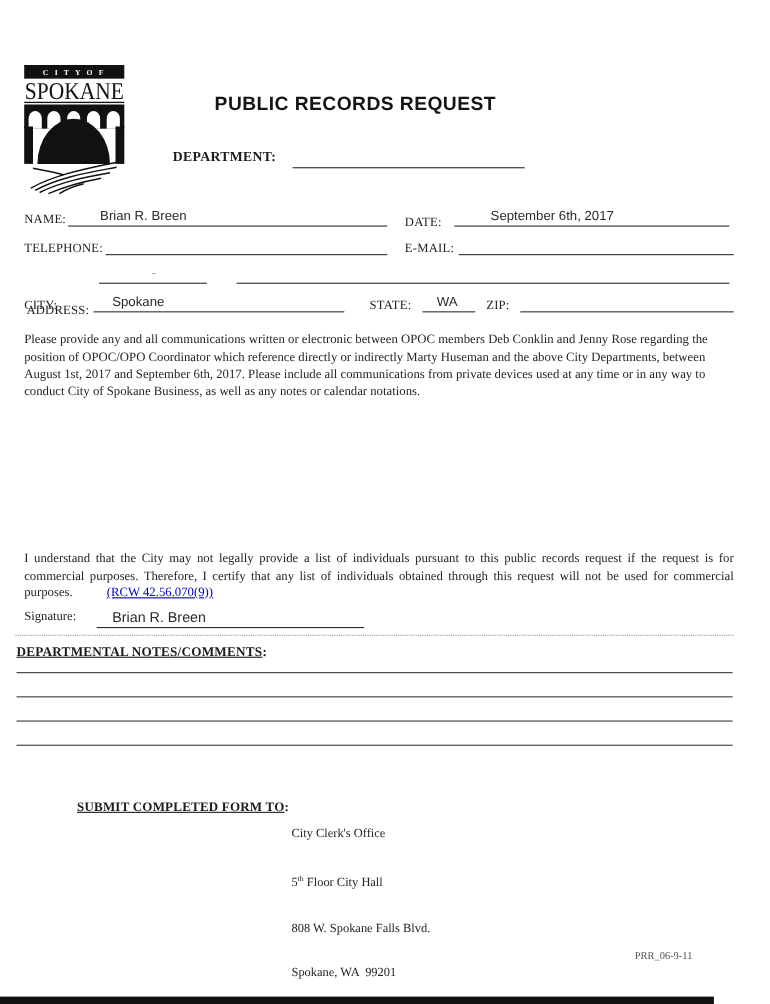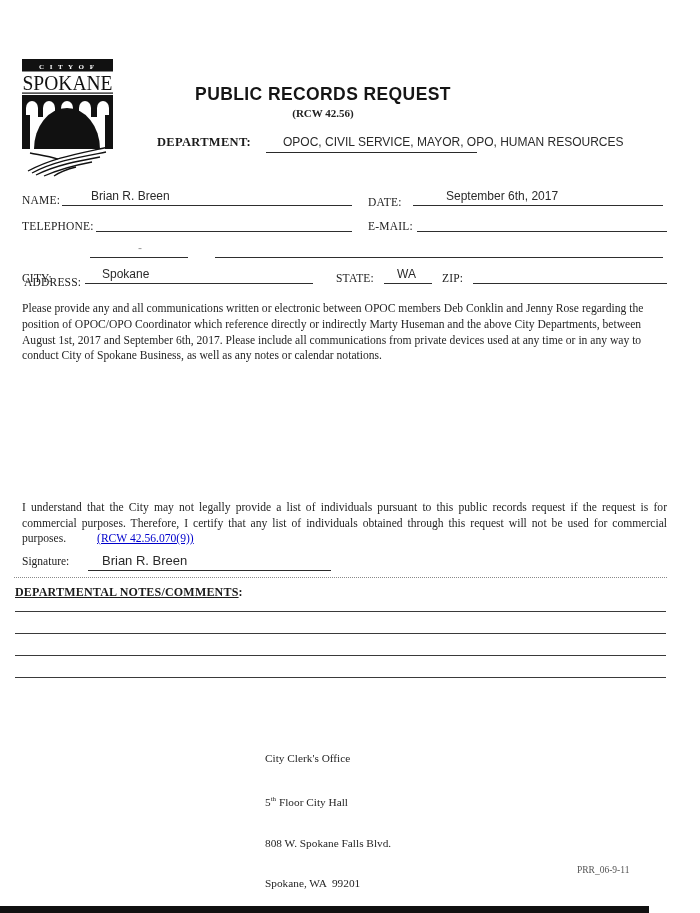--- a/index.html
+++ b/index.html
@@ -110,26 +110,24 @@
         <path d="M 80,98 C 58,102 36,106 16,116"></path>
         <path d="M 72,103 C 56,106 40,110 24,117"></path>
         <path d="M 10,94 C 20,96 28,97 38,100"></path>
         <path d="M 56,108 C 48,110 40,113 34,117"></path>
       </g>
     </svg>
   </div>
 
   <div class="abs title-block">
     <div class="form-title">PUBLIC RECORDS REQUEST</div>
-    <div class="form-subtitle">(RCW 42.56)</div>
   </div>
 
   <div class="abs dept-label">DEPARTMENT:</div>
   <div class="abs dept-line"></div>
-  <div class="abs dept-value">OPOC, CIVIL SERVICE, MAYOR, OPO, HUMAN RESOURCES</div>
 
   <div class="abs label" style="left:22px; top:194px;">NAME:</div>
   <div class="fline" style="left:62px; top:186px; width:290px;">
     <span class="fval" style="left:29px;">Brian R. Breen</span>
   </div>
   <div class="abs label" style="left:368px; top:196px;">DATE:</div>
   <div class="fline" style="left:413px; top:186px; width:250px;">
     <span class="fval" style="left:33px;">September 6th, 2017</span>
   </div>
 
@@ -171,20 +169,21 @@
   </div>
 
   <div class="abs dotted-sep"></div>
 
   <div class="abs notes-heading"><span class="u">DEPARTMENTAL NOTES/COMMENTS</span><span>:</span></div>
   <div class="notes-line" style="top:611px;"></div>
   <div class="notes-line" style="top:633px;"></div>
   <div class="notes-line" style="top:655px;"></div>
   <div class="notes-line" style="top:677px;"></div>
 
+  <div class="abs submit-label"><span class="u">SUBMIT COMPLETED FORM TO</span><span>:</span></div>
   <div class="abs submit-address">
     <div>City Clerk's Office</div>
     <div><span>5</span><sup>th</sup><span> Floor City Hall</span></div>
     <div>808 W. Spokane Falls Blvd.</div>
     <div>Spokane, WA  99201</div>
     
     
   </div>
 
   <div class="abs form-code">PRR_06-9-11</div>

